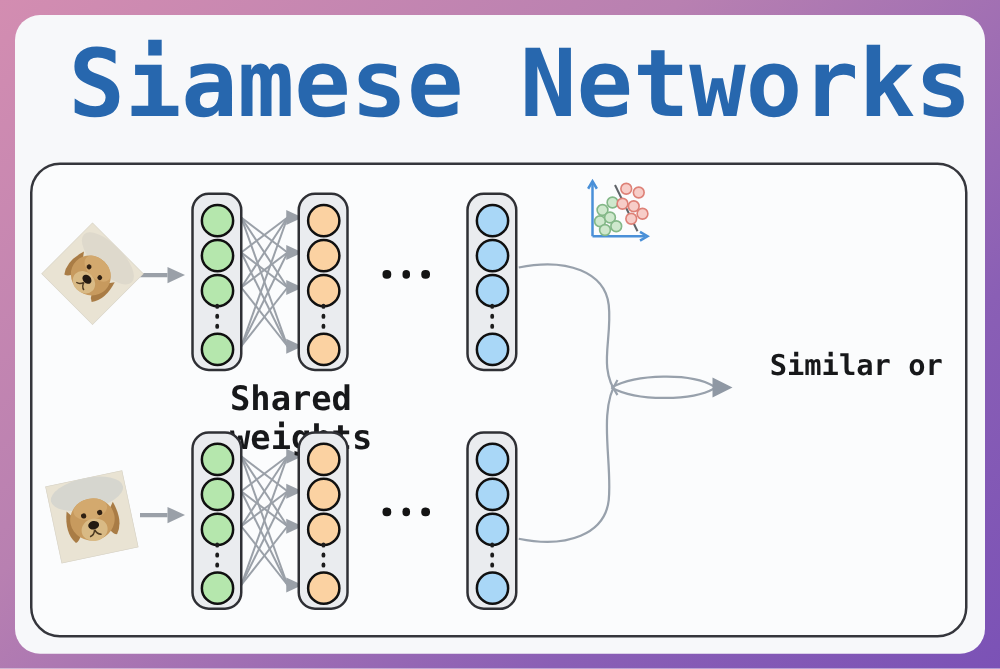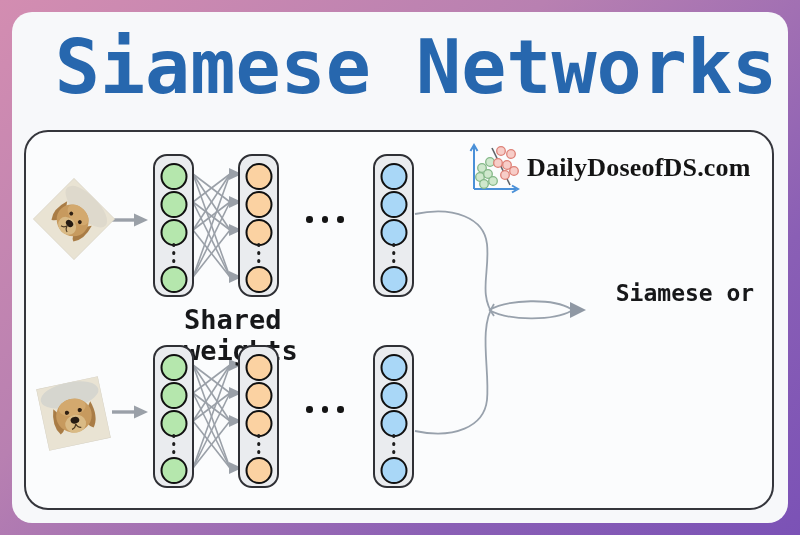--- a/index.html
+++ b/index.html
@@ -109,21 +109,20 @@
         </g>
         <g fill="#f7cdc8" stroke="#de8177" stroke-width="1.3">
           <circle cx="34" cy="8" r="4.3"></circle>
             <circle cx="44" cy="11" r="4.3"></circle>
           <circle cx="31" cy="20" r="4.3"></circle>
             <circle cx="40" cy="22" r="4.3"></circle>
           <circle cx="47" cy="28" r="4.3"></circle>
             <circle cx="38" cy="32" r="4.3"></circle>
         </g>
       </svg>
-      <span class="brand-text">DailyDoseofDS.com</span>
 
       <div class="dog dog-top">
         <svg width="58" height="58" viewBox="0 0 60 60">
           <rect width="60" height="60" fill="#e9e3d3" stroke="#d8d4c8"></rect>
           <ellipse cx="30" cy="12" rx="28" ry="12" fill="#ded9cc"></ellipse>
           <path d="M12,22 Q7,38 14,47 Q20,45 20,33 Z" fill="#a97c45"></path>
           <path d="M48,22 Q53,38 46,47 Q40,45 40,33 Z" fill="#a97c45"></path>
           <ellipse cx="30" cy="32" rx="17" ry="16" fill="#c79a5e"></ellipse>
           <ellipse cx="30" cy="24" rx="13" ry="8" fill="#d3a96e"></ellipse>
           <circle cx="24" cy="28" r="2" fill="#2f2013"></circle>
@@ -156,21 +155,21 @@
       </div>
       <div class="hdots e-bottom">
         <span class="hdot"></span>
         <span class="hdot"></span>
         <span class="hdot"></span>
       </div>
 
       <div class="label shared">Shared weights</div>
 
       <div class="label output">
-        <span>Siamese or</span><br>
+        <span>Similar or</span><br>
       </div>
 
     <div class="nn-layer" style="left: 127px; top: 22px;">
           <span class="node" style="top: 6.5px; background: rgb(181, 231, 173);"></span>
           <span class="node" style="top: 34.5px; background: rgb(181, 231, 173);"></span>
           <span class="node" style="top: 62.5px; background: rgb(181, 231, 173);"></span>
           <span class="node" style="top: 109.5px; background: rgb(181, 231, 173);"></span>
           <span class="vdot" style="top: 87px;"></span>
           <span class="vdot" style="top: 95px;"></span>
           <span class="vdot" style="top: 103px;"></span>

